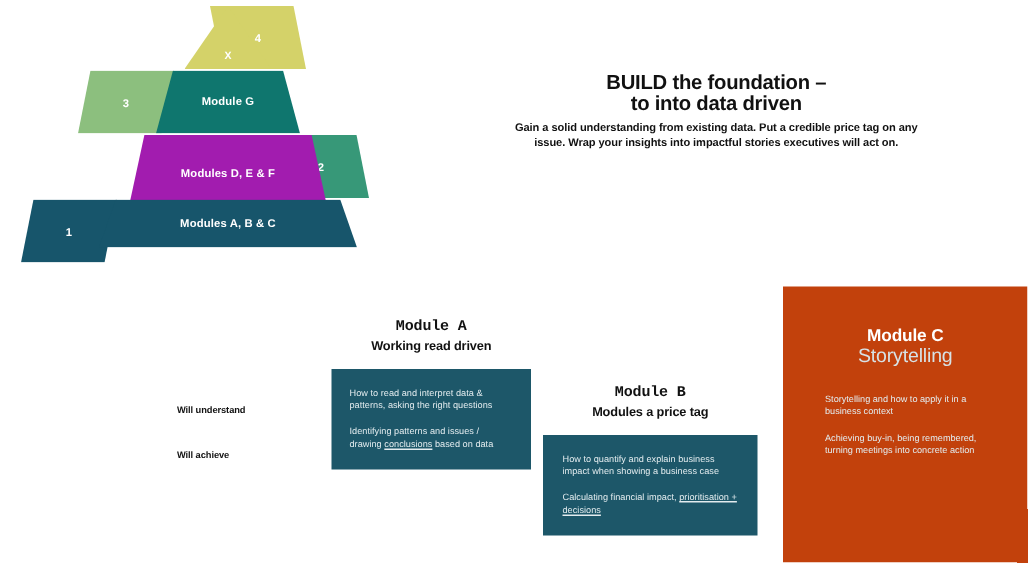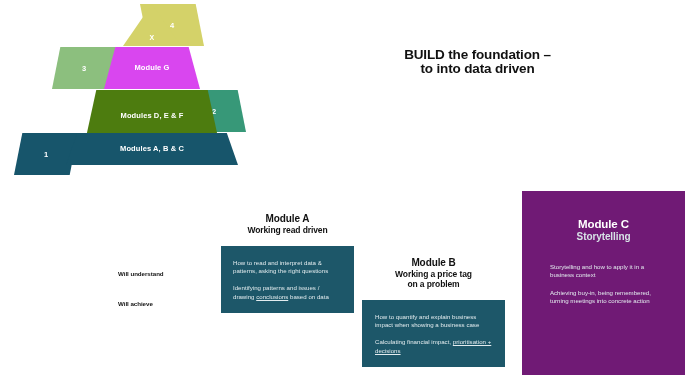--- a/index.html
+++ b/index.html
@@ -29,26 +29,26 @@
 
   
   .band-1{
     left:66px;top:133px;width:172px;height:32px;
     clip-path:polygon(6.5% 0, 93.5% 0, 100% 100%, 0% 100%);
     background:#17556b;font-size:7.5px;
   }
   .band-2{
     left:85px;top:90px;width:134px;height:52px;
     clip-path:polygon(8.4% 0, 91.6% 0, 100% 100%, 0% 100%);
-    background:#4d7c0f;font-size:7.5px;
+    background:#a21caf;font-size:7.5px;
   }
   .band-3{
     left:104px;top:47px;width:96px;height:42px;
     clip-path:polygon(11.8% 0, 88.2% 0, 100% 100%, 0% 100%);
-    background:#d946ef;font-size:7.5px;
+    background:#0f766e;font-size:7.5px;
   }
   .band-4{
     left:123px;top:4px;width:58px;height:42px;
     clip-path:polygon(50% 0, 100% 100%, 0% 100%);
     background:#d4d269;font-size:7px;
     align-items:flex-end;padding-bottom:4px;box-sizing:border-box;
   }
 
   
   .side-1{
@@ -96,46 +96,46 @@
     letter-spacing:-.05px;
   }
   .row-label.second{margin-top:23px;}
 
   
   .module{position:absolute;}
   .mod-head{
     text-align:center;color:#111111;
     font-weight:bold;letter-spacing:-.1px;
   }
-  .mod-head .t{font-size:10px;line-height:11.5px;}
+  .mod-head .t{font-size:10px;line-height:11.5px;font-family:Liberation Mono, monospace;}
   .mod-head .s{font-size:8.5px;line-height:10px;font-weight:bold;}
   .mod-box{
     background:#1d5769;
     color:#e3ecef;
     box-sizing:border-box;
   }
   .mod-box p{margin:0;font-size:6.1px;line-height:8.4px;letter-spacing:.02px;}
   .mod-box p + p{margin-top:9px;}
   .ul{text-decoration:underline;}
 
   #module-a{left:221px;top:28px;width:133px;}
   #module-a .mod-box{margin-top:11px;height:67px;padding:13px 12px 0 12px;}
   #module-b{left:362px;top:28px;width:143px;margin-top:44px;}
   #module-b .mod-box{margin-top:11px;height:67px;padding:13px 13px 0 13px;}
 
   
   #module-c{
     position:absolute;left:522px;top:6px;width:163px;height:184px;
-    background:#701a75;box-sizing:border-box;
+    background:#c2410c;box-sizing:border-box;
   }
   #module-c .mod-head-c{
     text-align:center;padding-top:27px;color:#ffffff;letter-spacing:-.1px;
   }
   #module-c .mod-head-c .t{font-size:11.5px;line-height:13px;font-weight:bold;}
-  #module-c .mod-head-c .s{font-size:10px;line-height:12px;font-weight:bold;color:#d7e2e6;}
+  #module-c .mod-head-c .s{font-size:13px;line-height:12px;font-weight:normal;color:#d7e2e6;}
   #module-c .mod-body-c{padding:20px 22px 0 28px;color:#e3ecef;}
   #module-c .mod-body-c p{margin:0;font-size:6.1px;line-height:8.4px;}
   #module-c .mod-body-c p + p{margin-top:9px;}
 </style>
 </head>
 <body>
 
 <div class="stage">
 
   <div class="pyramid">
@@ -167,20 +167,24 @@
     <div class="pyr-band band-1">
       <span>Modules A, B &amp; C</span>
     </div>
   </div>
 
   <div class="header">
     <h1>
       <span>BUILD the foundation –</span><br>
       <span>to into data driven</span>
     </h1>
+    <div class="body">
+      <span>Gain a solid understanding from existing data. Put a credible price tag on any</span><br>
+      <span>issue. Wrap your insights into impactful stories executives will act on.</span>
+    </div>
   </div>
 
   <div class="mod-row">
 
     <div class="row-labels">
       <div class="row-label">Will understand</div>
       <div class="row-label second">Will achieve</div>
     </div>
 
     <div class="module" id="module-a">
@@ -190,22 +194,21 @@
       </div>
       <div class="mod-box">
         <p>How to read and interpret data &amp; patterns, asking the right questions</p>
         <p><span>Identifying patterns and issues / drawing </span><span class="ul">conclusions</span><span> based on data</span></p>
       </div>
     </div>
 
     <div class="module" id="module-b">
       <div class="mod-head">
         <div class="t">Module B</div>
-        <div class="s">Working a price tag</div>
-        <div class="s">on a problem</div>
+        <div class="s">Modules a price tag</div>
       </div>
       <div class="mod-box">
         <p>How to quantify and explain business impact when showing a business case</p>
         <p><span>Calculating financial impact, </span><span class="ul">prioritisation + decisions</span></p>
       </div>
     </div>
 
     <div id="module-c">
       <div class="mod-head-c">
         <div class="t">Module C</div>

